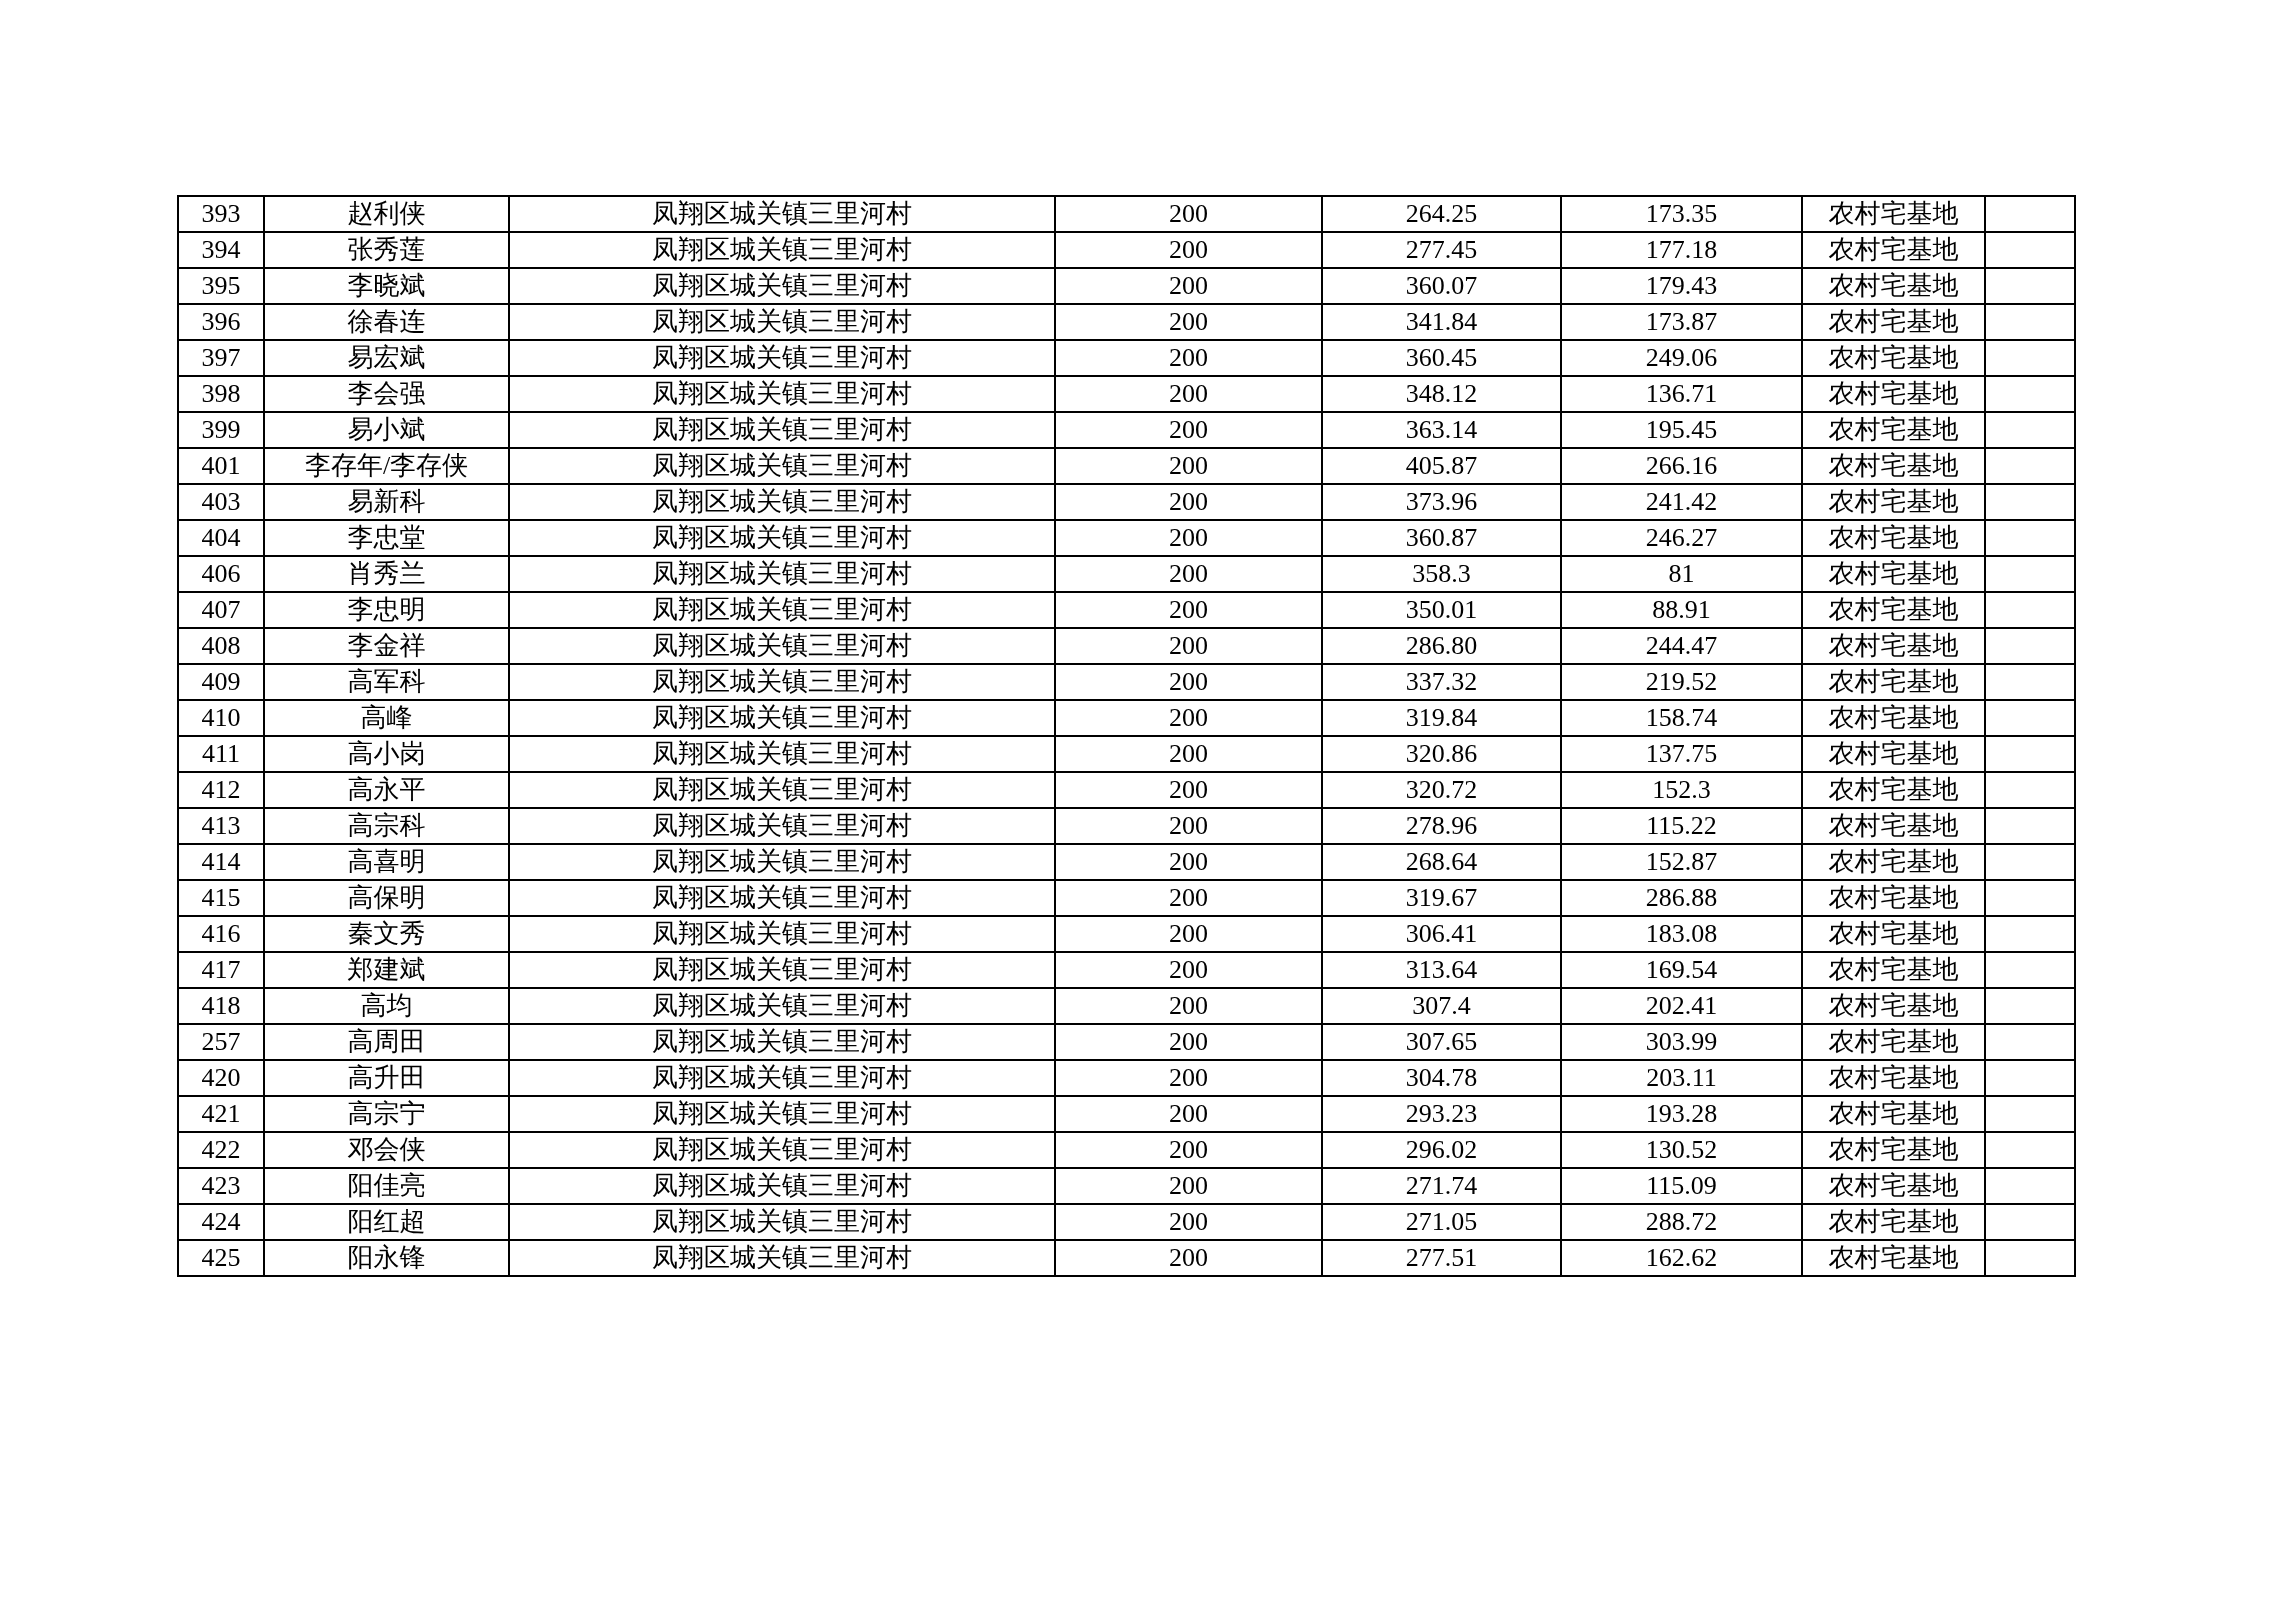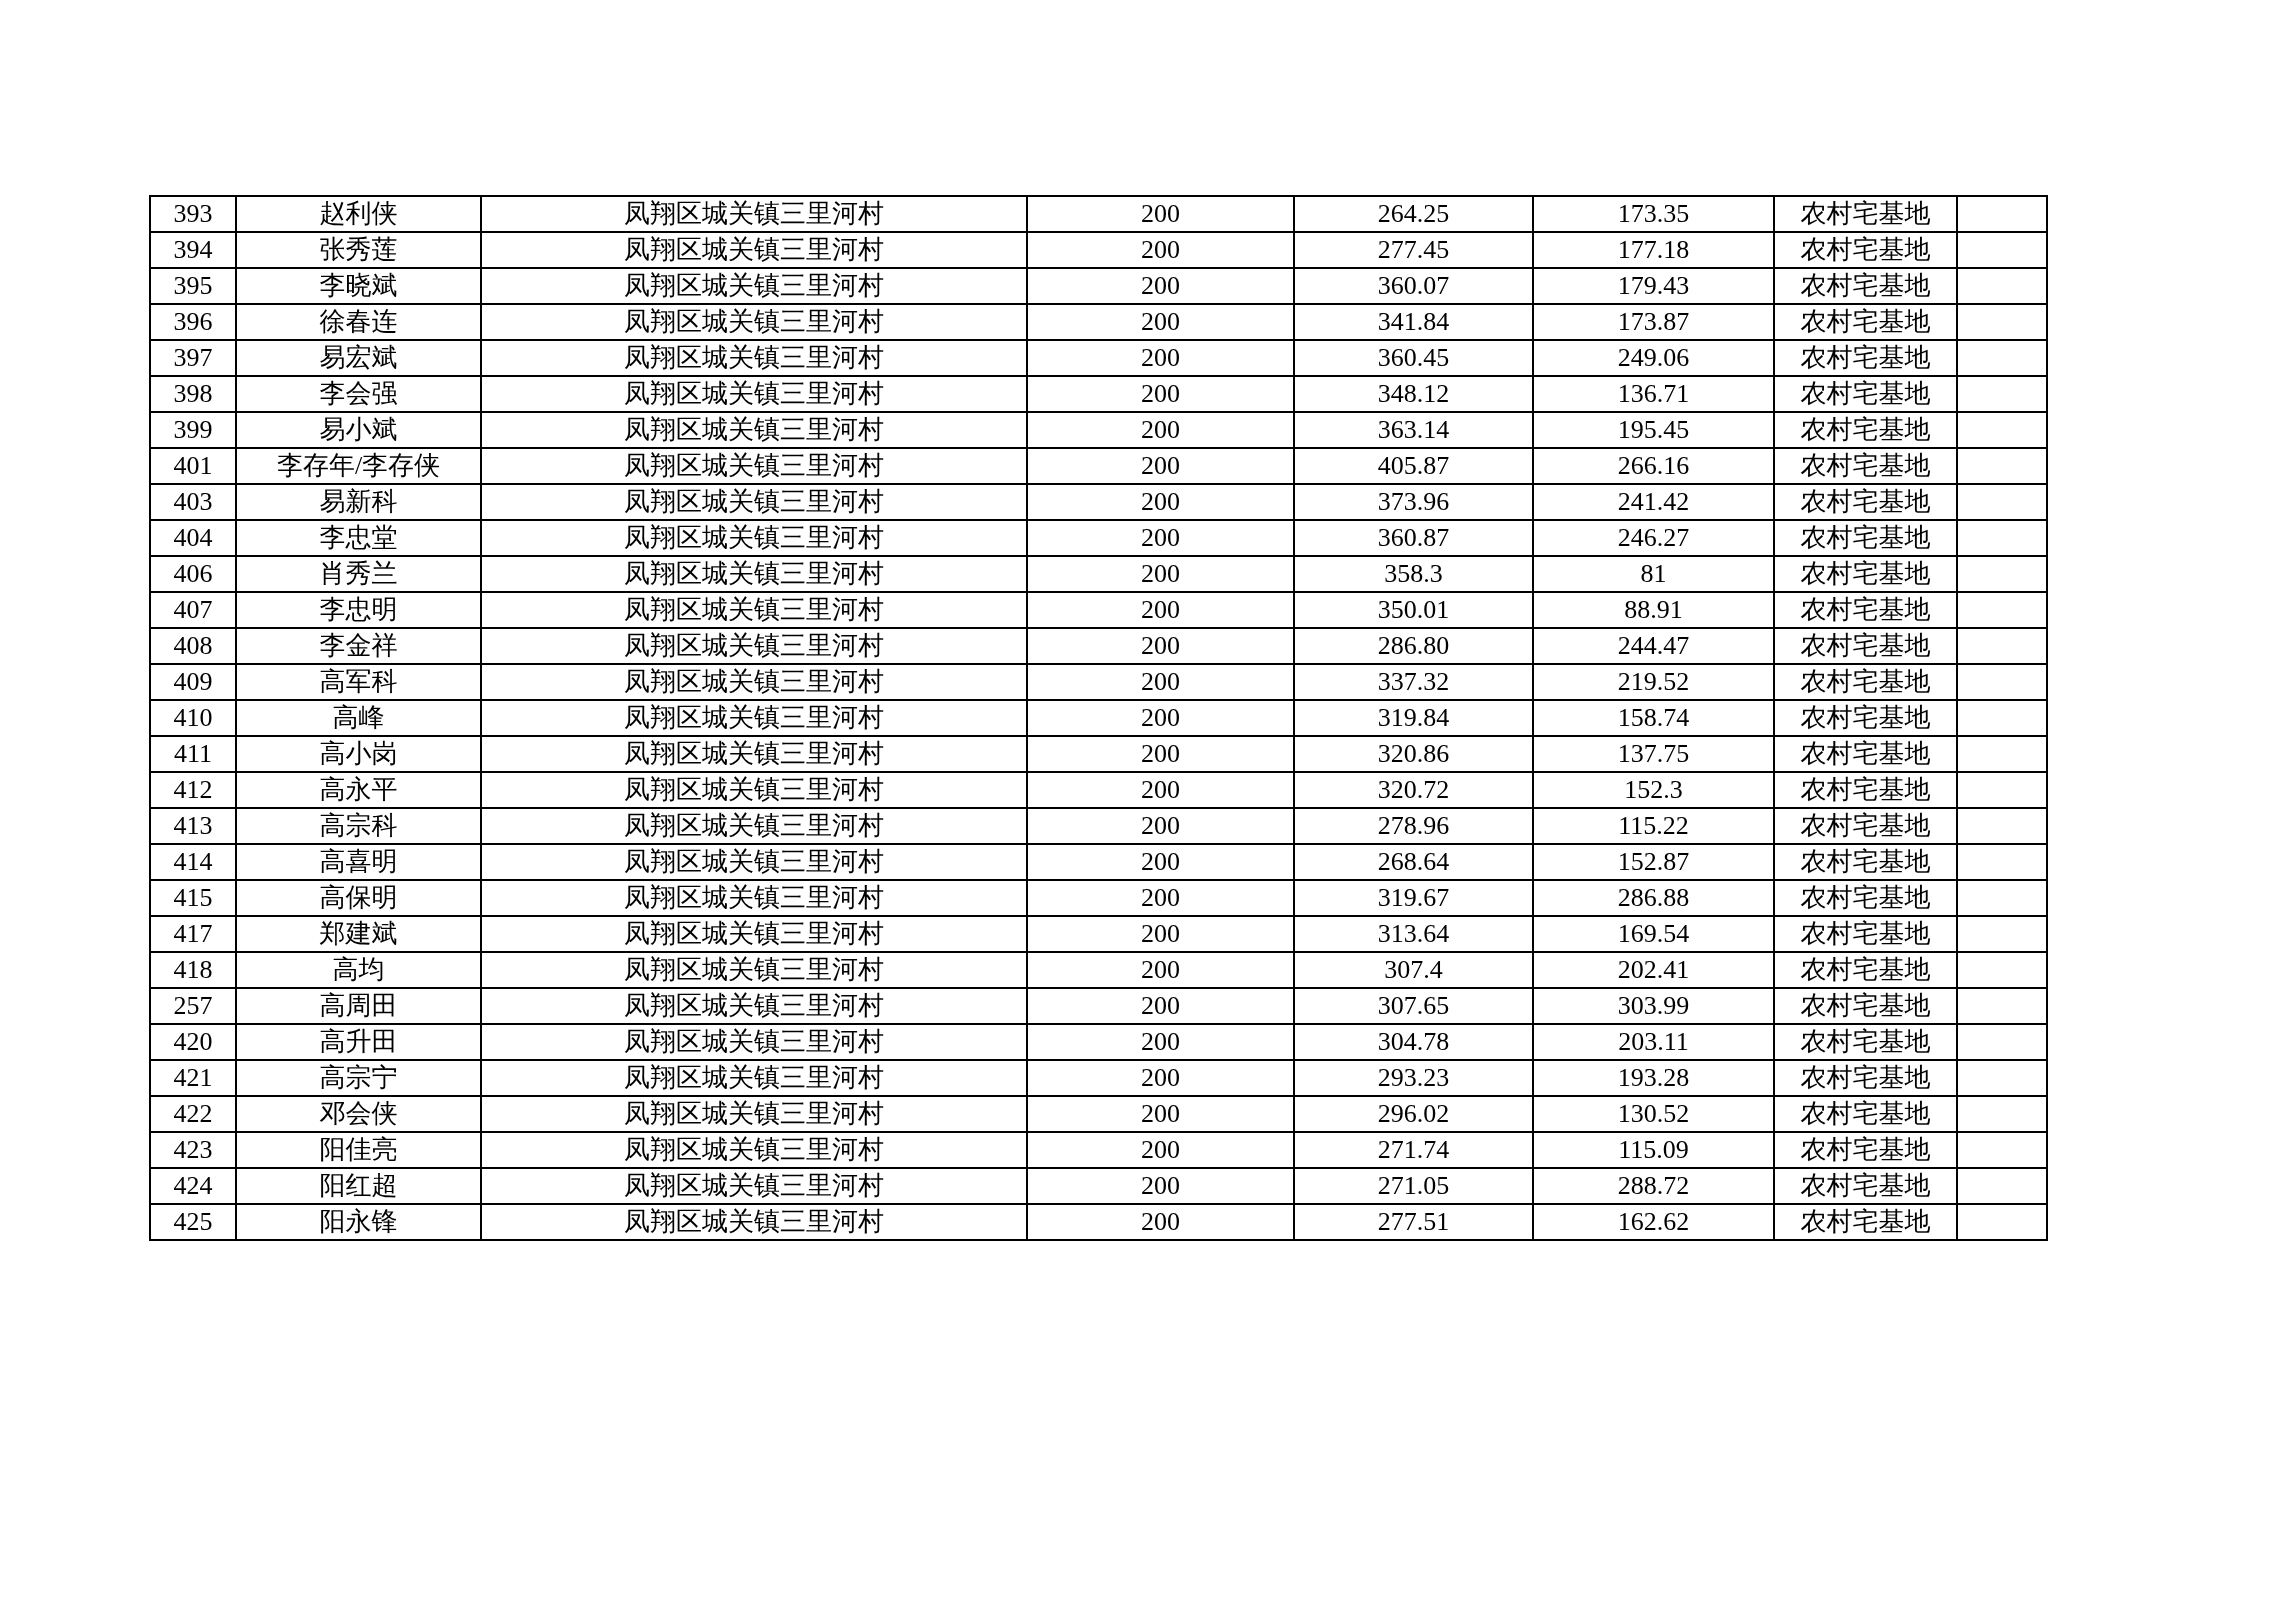--- a/index.html
+++ b/index.html
@@ -12,20 +12,21 @@
   }
   .table-wrap {
     position: absolute;
     left: 149px;
     top: 195px;
   }
   table.subsidy {
     border-collapse: collapse;
     table-layout: fixed;
     border: 2.6px solid #000;
+    margin-left: 28px;
   }
   table.subsidy td {
     border-left: 2px solid #000;
     border-right: 2px solid #000;
     border-top: 2.6px solid #000;
     border-bottom: 2.6px solid #000;
     height: 34px;
     padding: 0;
     margin: 0;
     text-align: center;
@@ -247,20 +248,30 @@
           <td>415</td>
           <td>高保明</td>
           <td>凤翔区城关镇三里河村</td>
           <td>200</td>
           <td>319.67</td>
           <td>286.88</td>
           <td>农村宅基地</td>
           <td></td>
         </tr>
         <tr>
+          <td>416</td>
+          <td>秦文秀</td>
+          <td>凤翔区城关镇三里河村</td>
+          <td>200</td>
+          <td>306.41</td>
+          <td>183.08</td>
+          <td>农村宅基地</td>
+          <td></td>
+        </tr>
+        <tr>
           <td>417</td>
           <td>郑建斌</td>
           <td>凤翔区城关镇三里河村</td>
           <td>200</td>
           <td>313.64</td>
           <td>169.54</td>
           <td>农村宅基地</td>
           <td></td>
         </tr>
         <tr>

